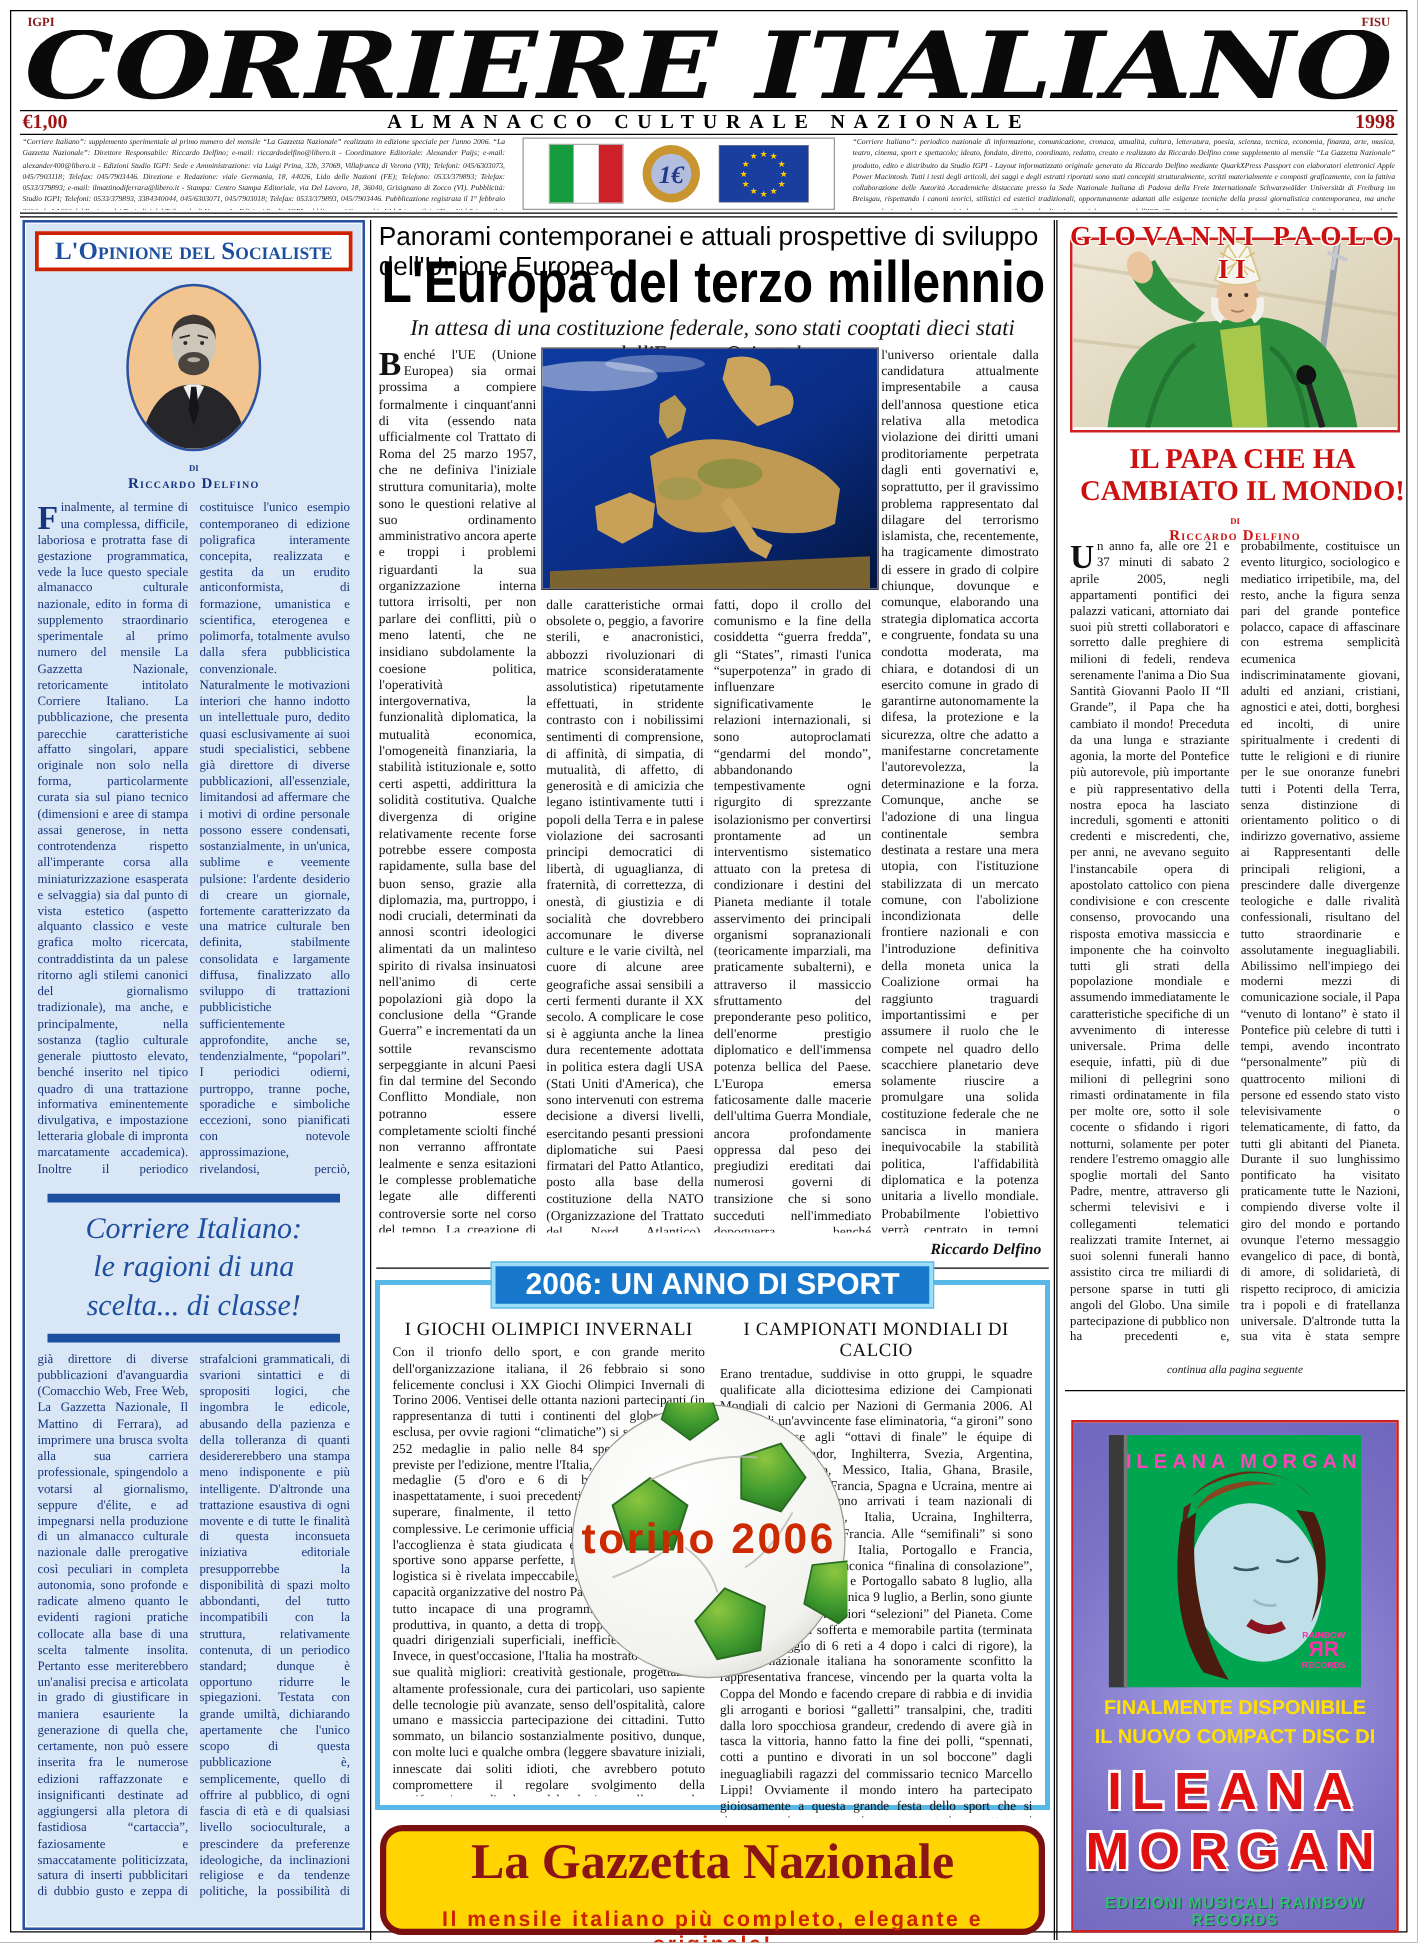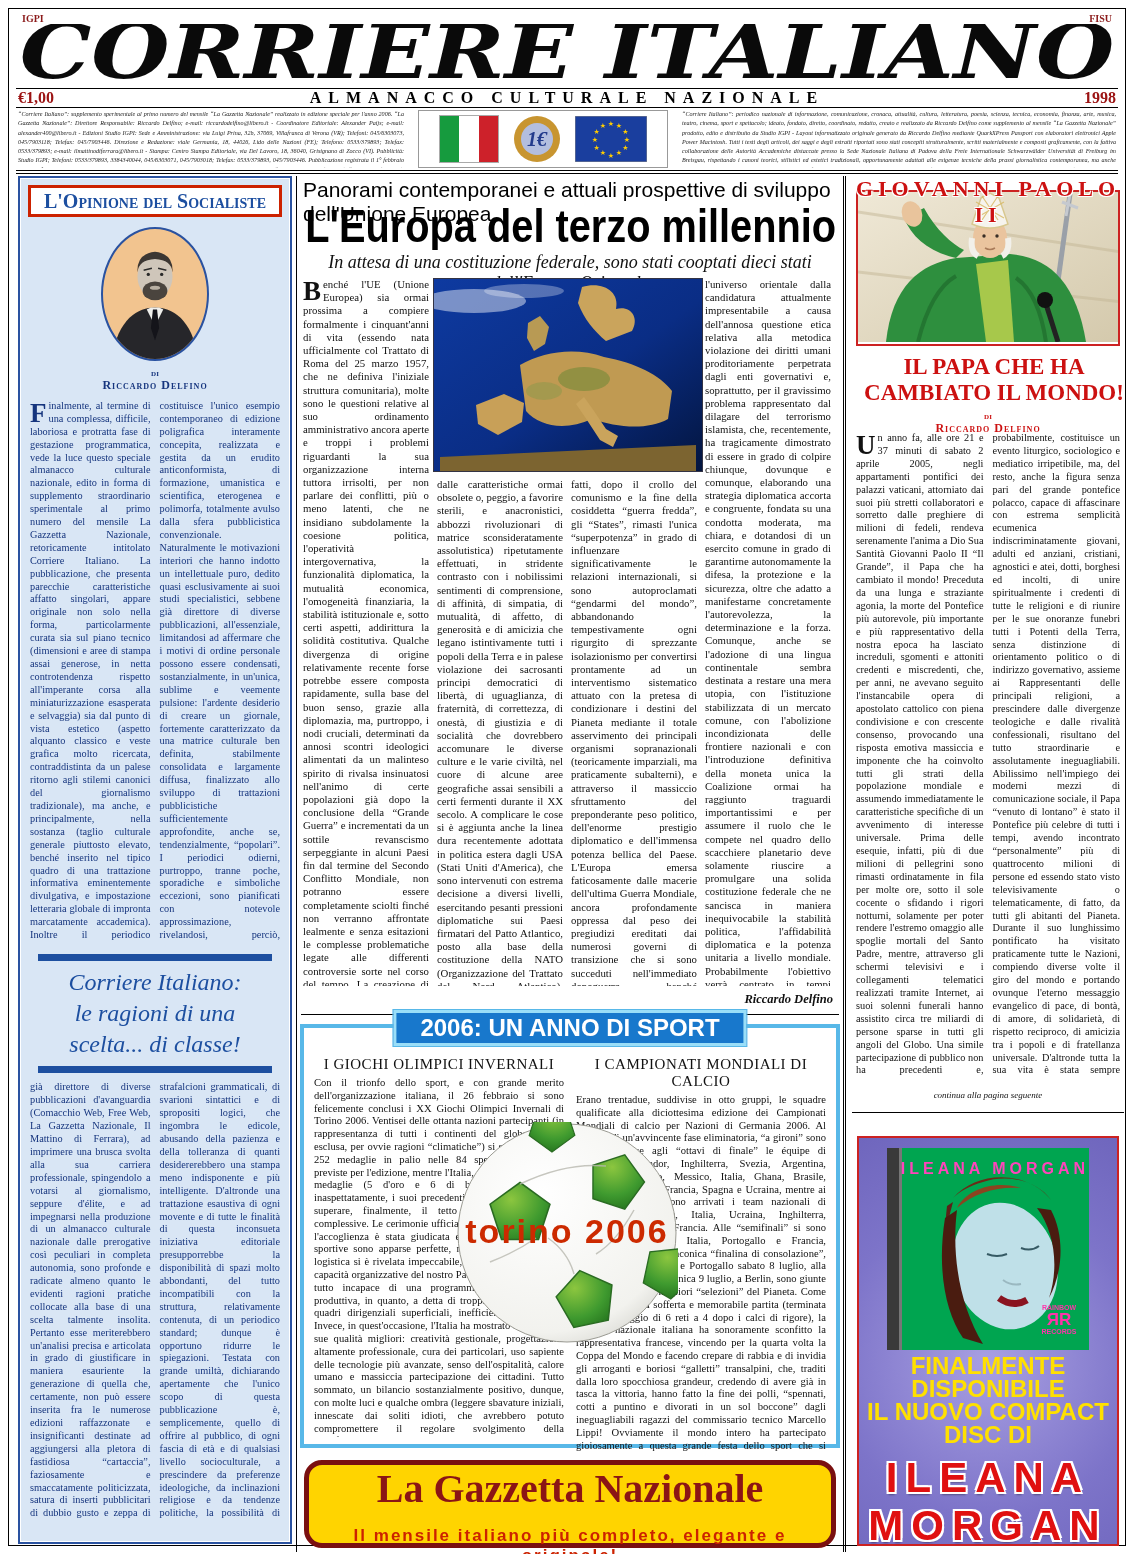--- a/index.html
+++ b/index.html
@@ -87,21 +87,21 @@
   #pope-byline{position:absolute;top:232px;left:0;right:0;color:#cc1111;}
   #pope-body{position:absolute;top:256px;left:4px;right:4px;height:652px;font-size:10.3px;line-height:12.9px;
              text-align:justify;column-count:2;column-gap:9px;overflow:hidden;color:#111;}
   #continua{position:absolute;top:914px;left:0;right:0;text-align:center;font-style:italic;font-size:9px;}
   #right-rule{position:absolute;top:936px;left:0;right:0;border-top:1.5px solid #000;}
   
   #morgan{position:absolute;top:960px;left:5px;right:5px;height:410px;border:2px solid #cc2222;
           background:radial-gradient(circle at 50% 55%, #a89fe2 0%, #7d74c9 60%, #6f66bd 100%);
           text-align:center;box-sizing:border-box;}
   #cd{margin-top:10px;display:inline-block;width:202px;height:202px;}
-  .morgan-avail{font-family:"Liberation Sans",sans-serif;font-weight:bold;font-size:24px;color:#ffe000;line-height:23px;}
+  .morgan-avail{font-family:"Liberation Sans",sans-serif;font-weight:bold;font-size:16px;color:#ffe000;line-height:23px;}
   .morgan-name{font-family:"Liberation Sans",sans-serif;font-weight:bold;font-size:42px;letter-spacing:8px;color:#e01010;line-height:48px;
                text-shadow:-2px -2px 0 #fff,2px -2px 0 #fff,-2px 2px 0 #fff,2px 2px 0 #fff,0 3px 2px rgba(0,0,0,.35);}
   .morgan-footer{font-family:"Liberation Sans",sans-serif;font-weight:bold;font-size:12.5px;letter-spacing:1px;color:#2fbf6f;
                  text-shadow:1px 1px 0 rgba(0,0,0,.4);margin-top:10px;}
 </style>
 </head>
 <body>
 
 <div class="page">
   <div class="frame"></div>

